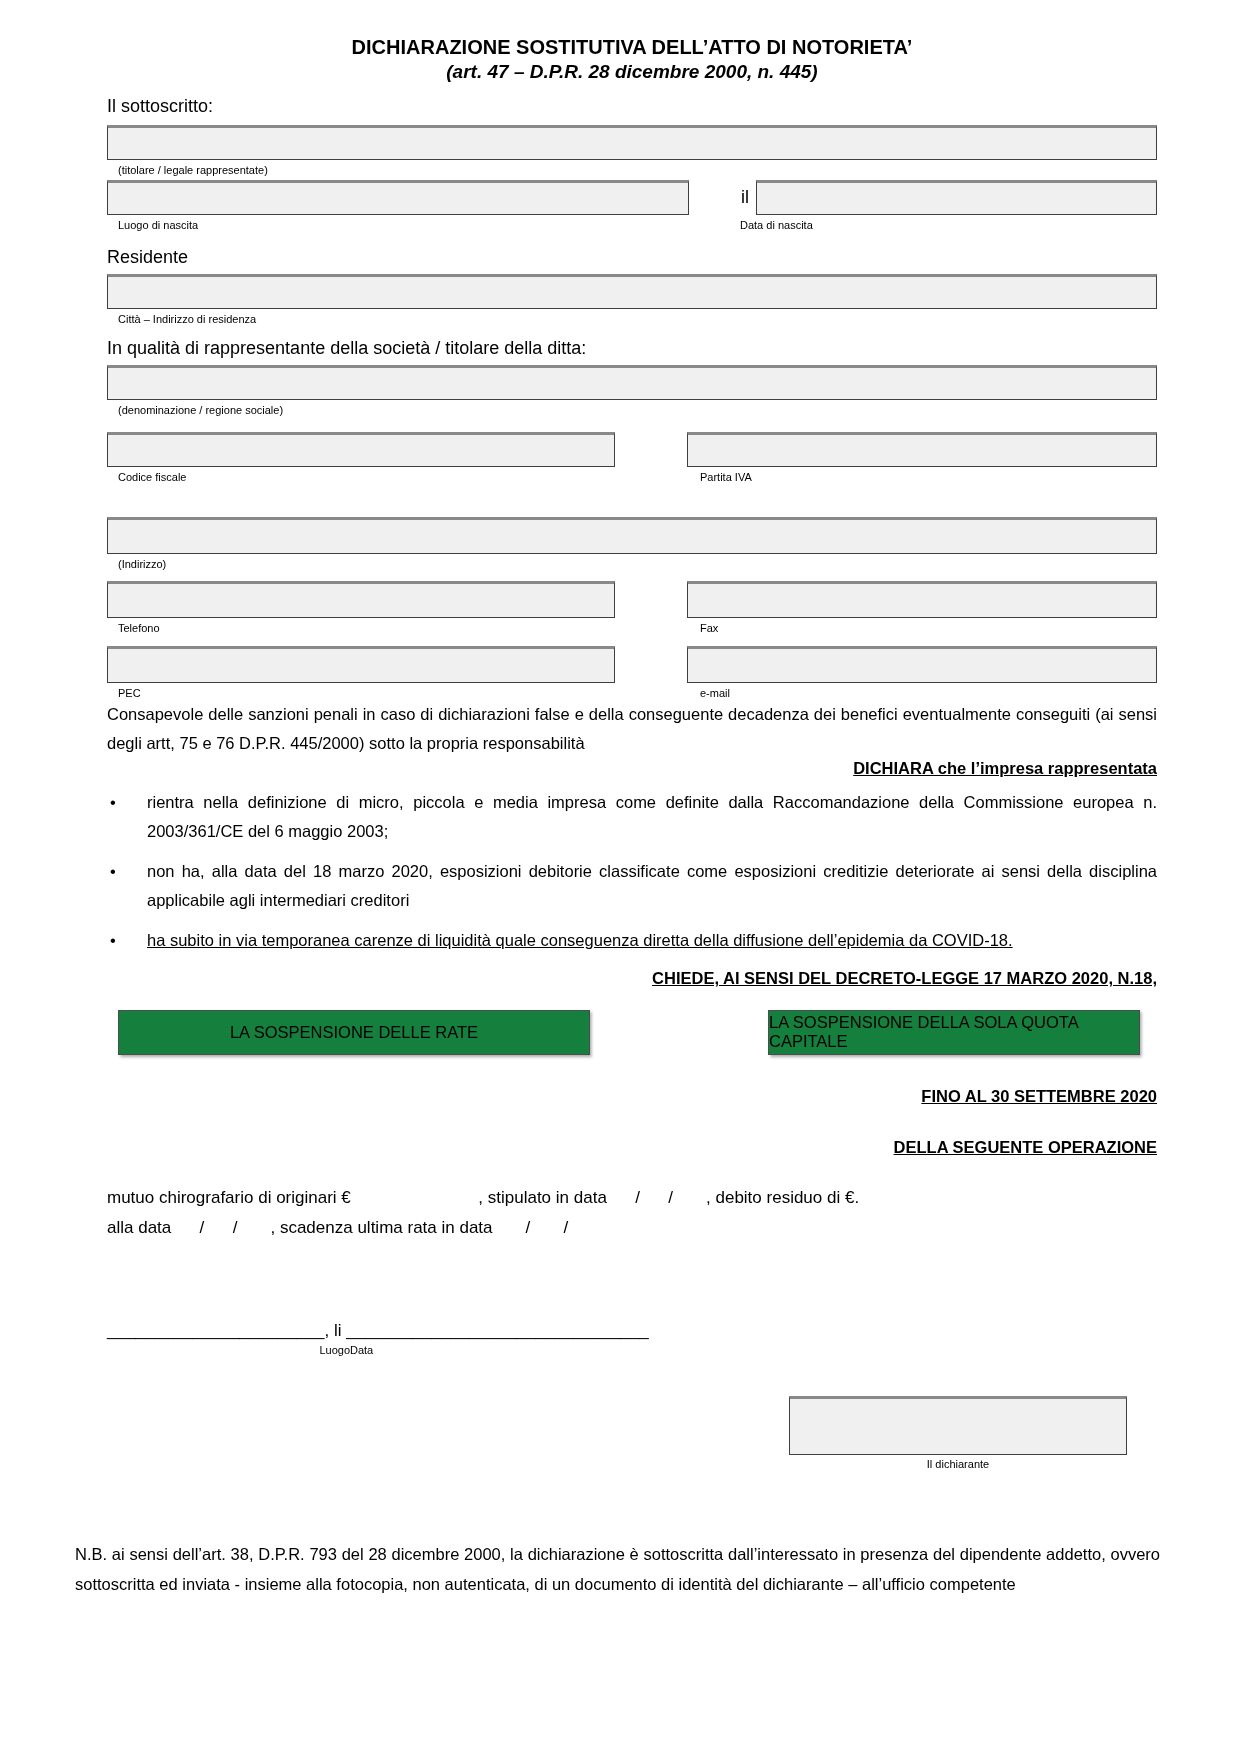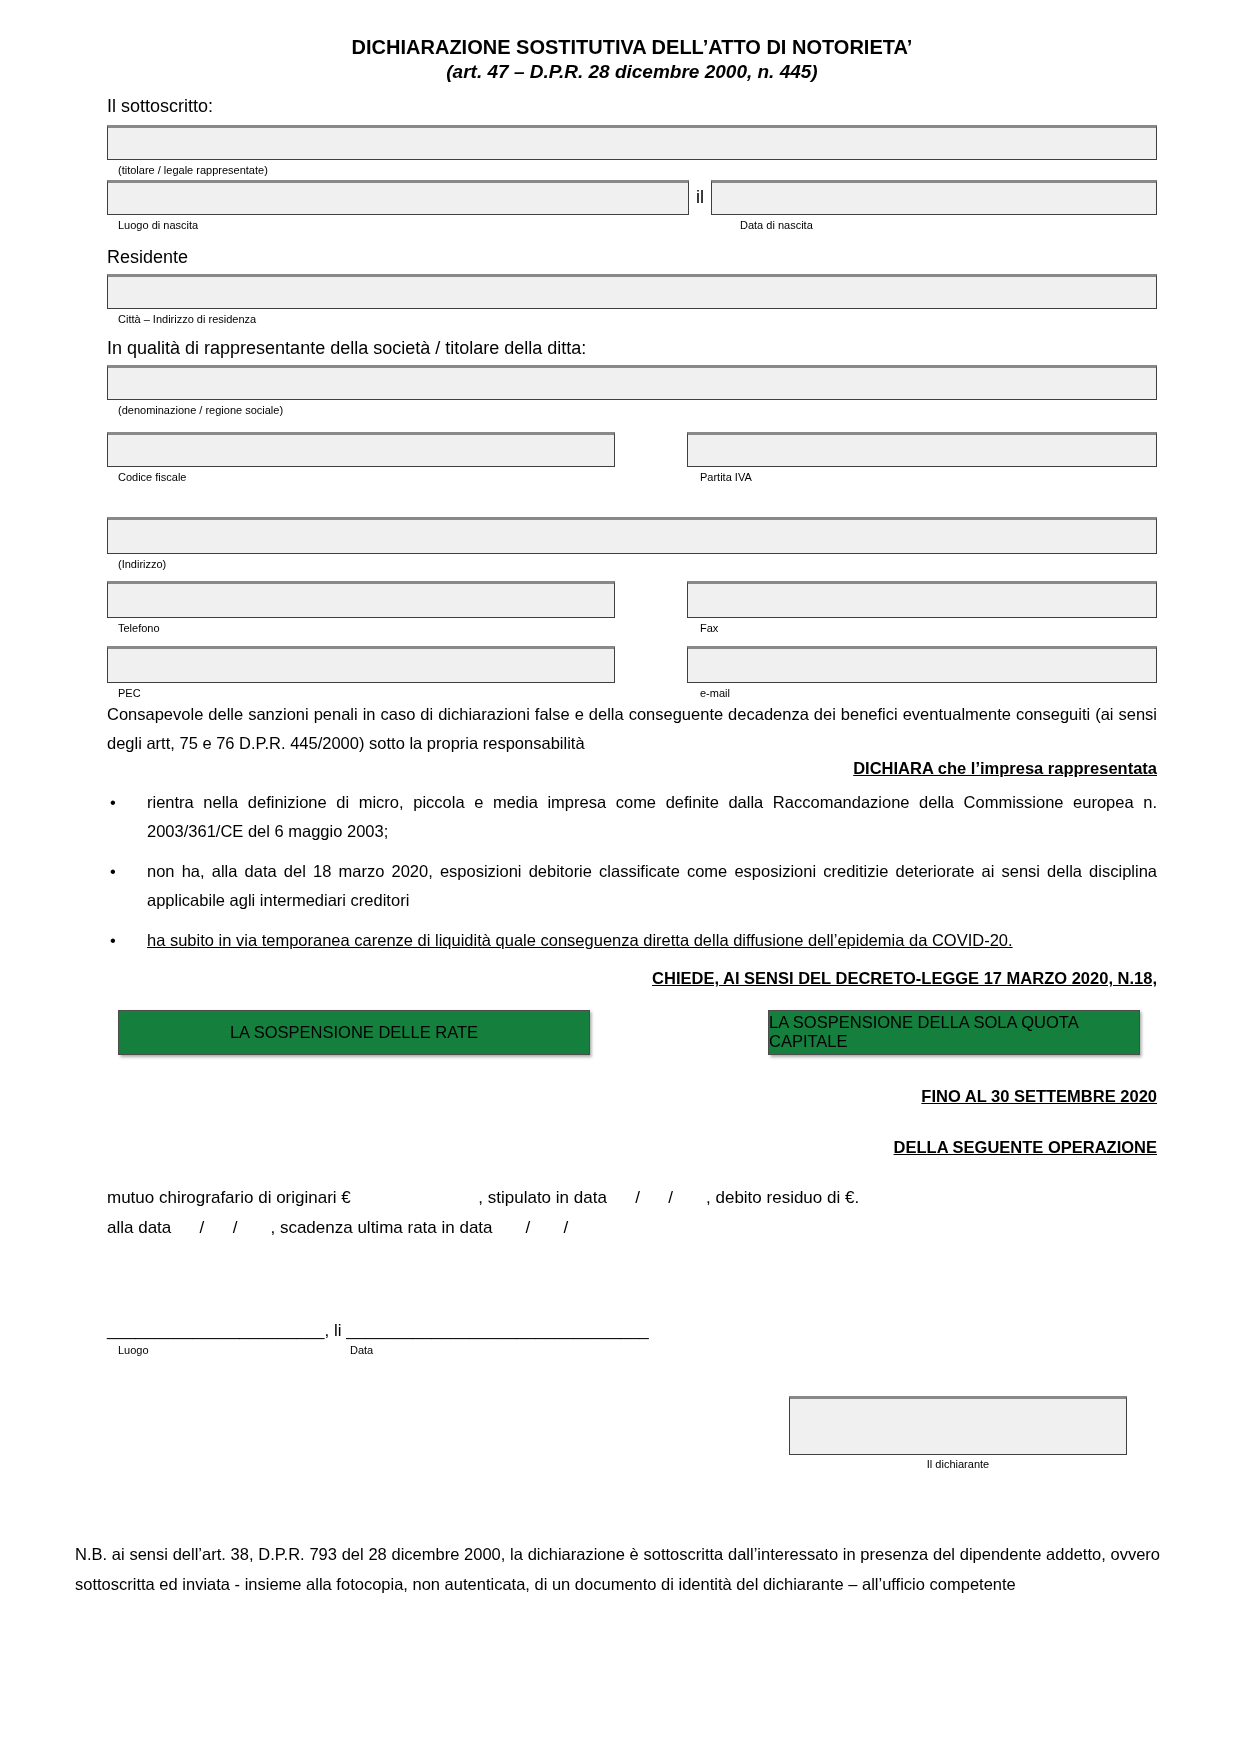--- a/index.html
+++ b/index.html
@@ -20,21 +20,21 @@
   .fbox {
     background:#f0f0f0;
     border:1px solid #3f3f3f;
     border-top:3px solid #898989;
     height:35px;
   }
   .fbox.full { width:100%; }
   .caption { font-size:11px; line-height:1.2; margin-top:4px; padding-left:11px; }
   .caption-row { display:flex; font-size:11px; line-height:1.2; margin-top:4px; }
   .row { display:flex; align-items:stretch; }
-  .il-label { width:22px; display:flex; align-items:center; justify-content:center; font-size:18px; }
+  .il-label { width:22px; display:flex; align-items:center; justify-content:center; font-size:18px;margin-left:45px; }
   .body-text { font-size:16.5px; line-height:1.8; text-align:justify; }
   .center-head { font-size:16.5px; font-weight:bold; text-align:right; }
   .center-head span { text-decoration:underline; }
   .bullet-item { display:flex; margin-bottom:10px; }
   .bullet-glyph { width:20px; padding-left:3px; font-size:16.5px; line-height:1.78; flex:0 0 40px; }
   .bullet-body { flex:1; font-size:16.5px; line-height:1.78; text-align:justify; }
   .bullet-body.underlined { text-decoration:underline; }
   .btn-row { display:flex; justify-content:space-between; padding-left:11px; padding-right:17px; margin-top:22px; }
   .opt-btn {
     height:45px;
@@ -130,40 +130,40 @@
       <div class="bullet-item">
         <div class="bullet-glyph">•</div>
         <div class="bullet-body">rientra nella definizione di micro, piccola e media impresa come definite dalla Raccomandazione della Commissione europea n. 2003/361/CE del 6 maggio 2003;</div>
       </div>
       <div class="bullet-item">
         <div class="bullet-glyph">•</div>
         <div class="bullet-body">non ha, alla data del 18 marzo 2020, esposizioni debitorie classificate come esposizioni creditizie deteriorate ai sensi della disciplina applicabile agli intermediari creditori</div>
       </div>
       <div class="bullet-item">
         <div class="bullet-glyph">•</div>
-        <div class="bullet-body underlined">ha subito in via temporanea carenze di liquidità quale conseguenza diretta della diffusione dell’epidemia da COVID-20.</div>
+        <div class="bullet-body underlined">ha subito in via temporanea carenze di liquidità quale conseguenza diretta della diffusione dell’epidemia da COVID-18.</div>
       </div>
     </div>
 
     <div class="center-head" style="margin-top:14px;"><span>CHIEDE, AI SENSI DEL DECRETO-LEGGE 17 MARZO 2020, N.18,</span></div>
 
     <div class="btn-row">
       <div class="opt-btn left">LA SOSPENSIONE DELLE RATE</div>
       <div class="opt-btn right">LA SOSPENSIONE DELLA SOLA QUOTA CAPITALE</div>
     </div>
 
     <div class="center-head" style="margin-top:32px;"><span>FINO AL 30 SETTEMBRE 2020</span></div>
 
     <div class="center-head" style="margin-top:32px;"><span>DELLA SEGUENTE OPERAZIONE</span></div>
 
     <div class="op-lines"><span>mutuo chirografario di originari €                           , stipulato in data      /      /       , debito residuo di €.</span><br><span>alla data      /      /       , scadenza ultima rata in data       /       /</span></div>
 
     <div class="sig-line">_______________________, li ________________________________</div>
     <div class="sig-captions">
-      <div style="padding-left:11px; width:243px;">Luogo</div>
+      <div style="padding-left:11px; width:243px;text-align:right;">Luogo</div>
       <div>Data</div>
     </div>
 
     <div class="fbox dich-box"></div>
     <div class="dich-caption">Il dichiarante</div>
 
     <div class="footer-note">N.B. ai sensi dell’art. 38, D.P.R. 793 del 28 dicembre 2000, la dichiarazione è sottoscritta dall’interessato in presenza del dipendente addetto, ovvero sottoscritta ed inviata - insieme alla fotocopia, non autenticata, di un documento di identità del dichiarante – all’ufficio competente</div>
 
   </div>
 </div>

